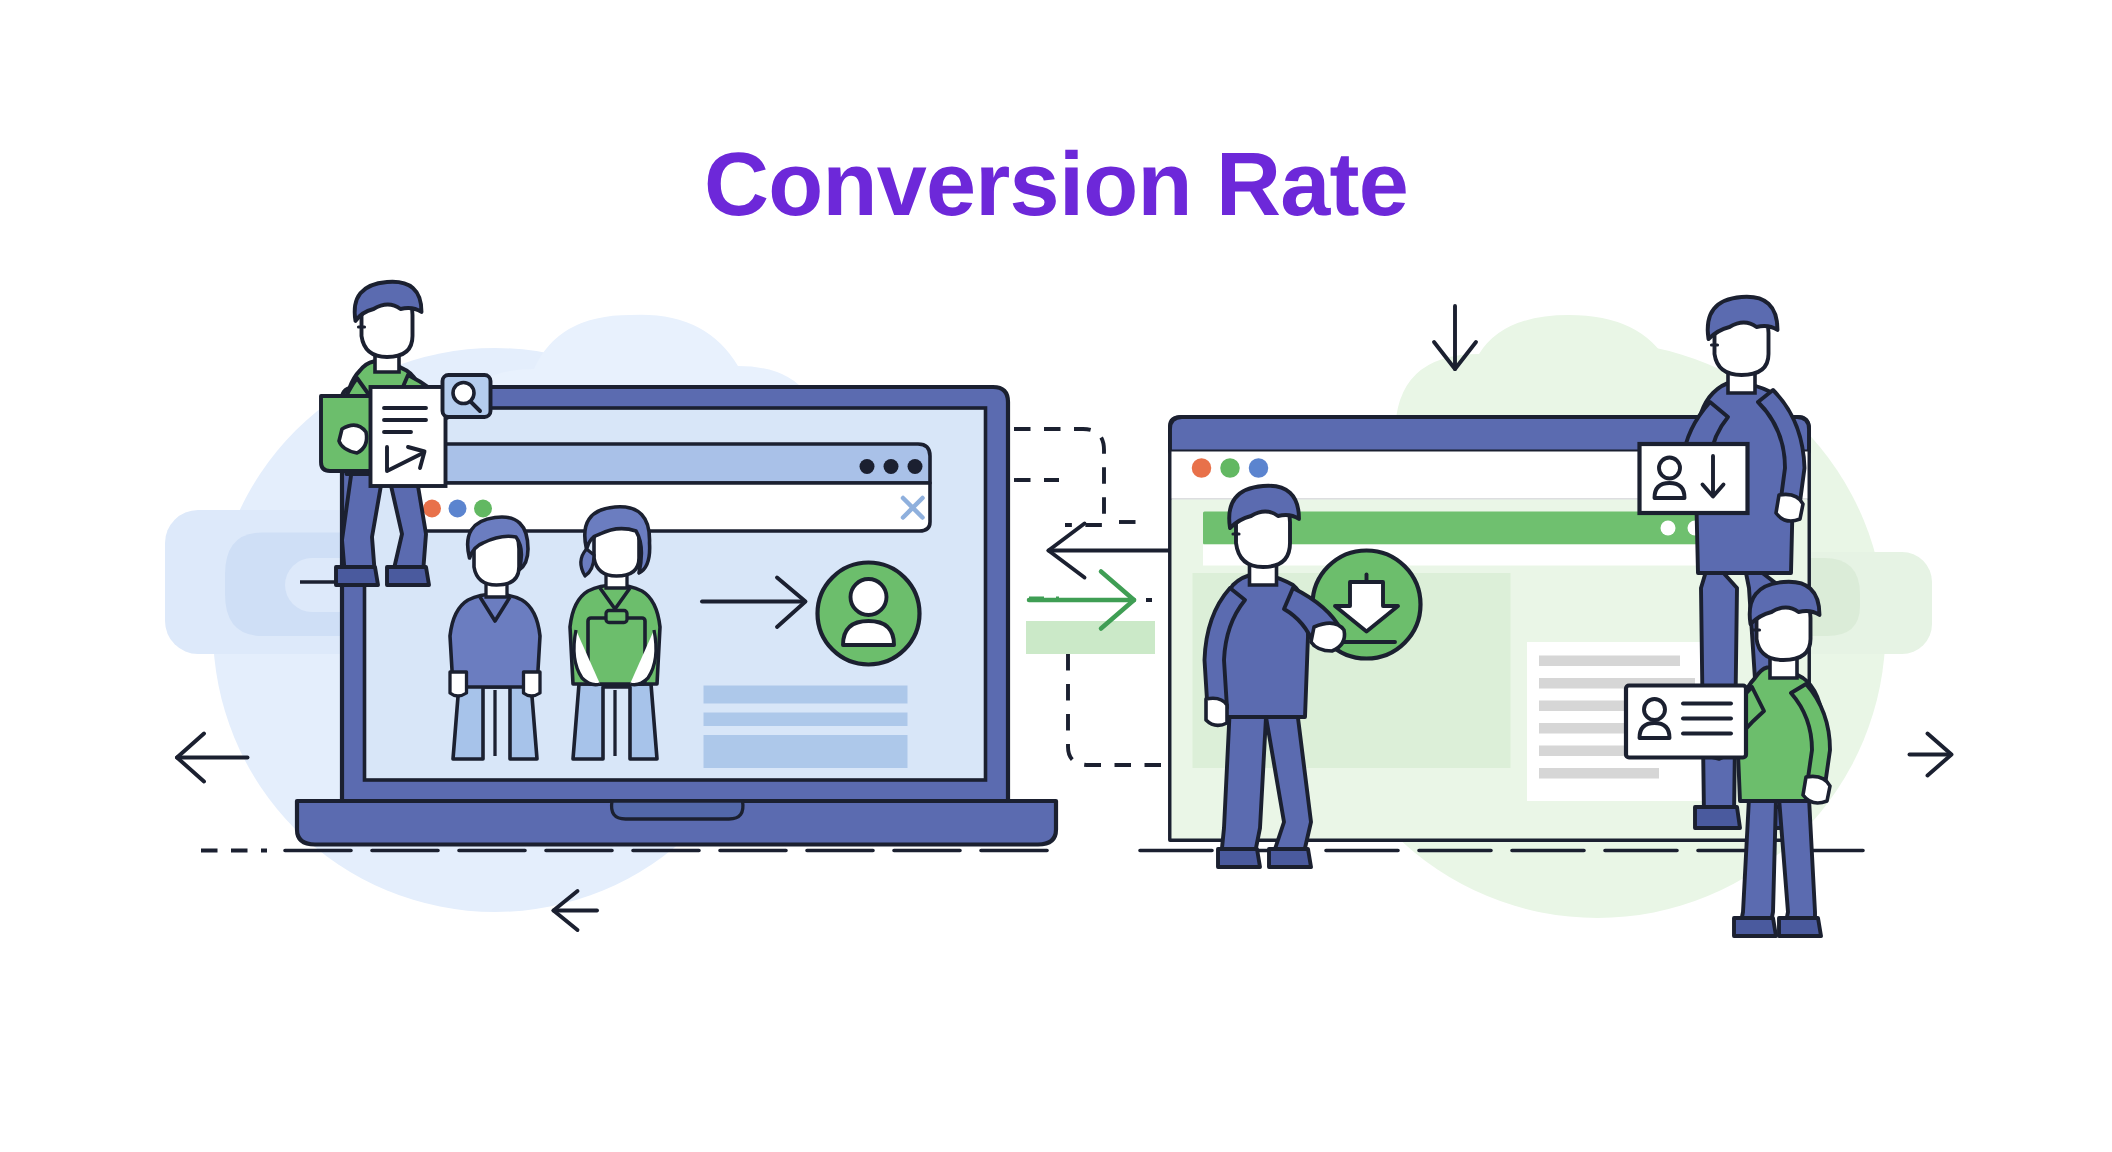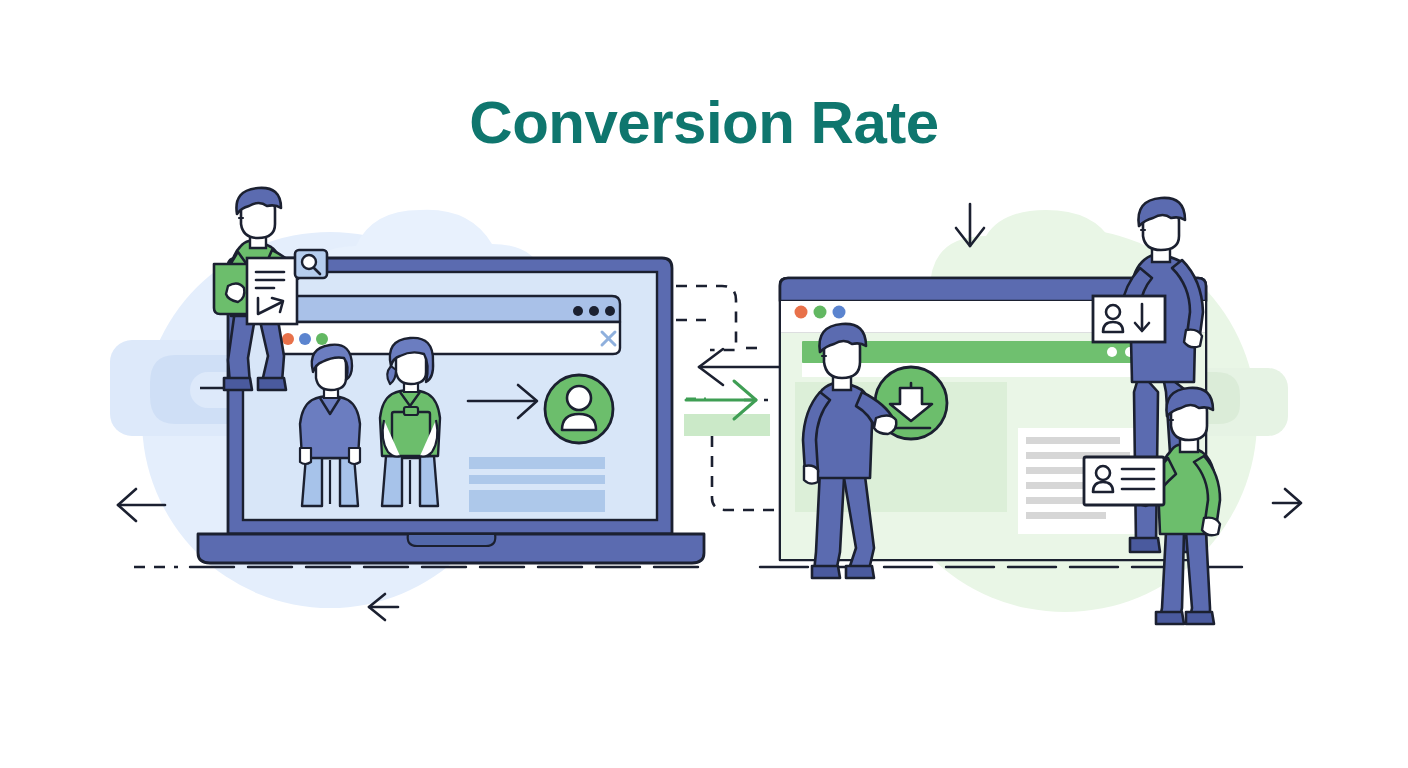--- a/index.html
+++ b/index.html
@@ -4,21 +4,21 @@
 <style>
   html,body{margin:0;padding:0;background:#ffffff;}
   body{
     width:1408px;height:768px;overflow:hidden;
     font-family:"Liberation Sans","DejaVu Sans",sans-serif;
   }
   #stage{position:relative;width:1408px;height:768px;background:#ffffff;}
   #page-title{
     position:absolute;left:0;top:88px;width:1408px;text-align:center;
     font-size:60px;font-weight:bold;letter-spacing:-0.5px;
-    color:#0f766e;font-family:"Liberation Sans","DejaVu Sans",sans-serif;
+    color:#6d28d9;font-family:"Liberation Sans","DejaVu Sans",sans-serif;
   }
   svg#art{position:absolute;left:0;top:0;width:1408px;height:768px;display:block;}
   .ln{fill:none;stroke:#1b2030;stroke-width:2.6;stroke-linecap:round;stroke-linejoin:round;}
   .ln-thin{fill:none;stroke:#1b2030;stroke-width:2.1;stroke-linecap:round;stroke-linejoin:round;}
 </style>
 </head>
 <body>
 
 <div id="stage">
 

